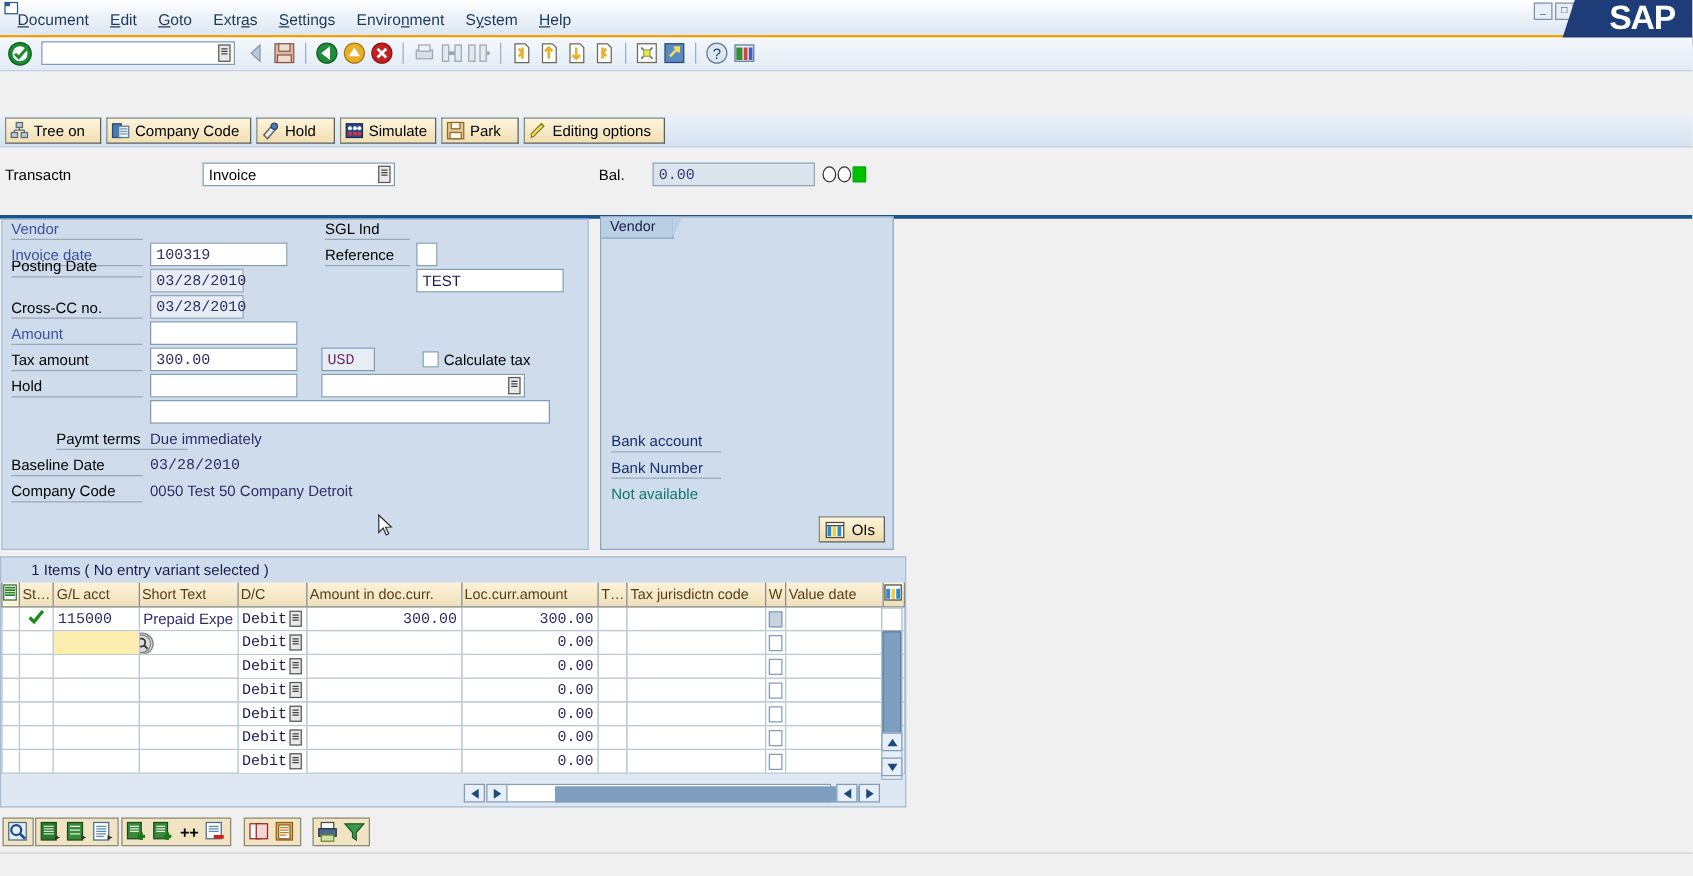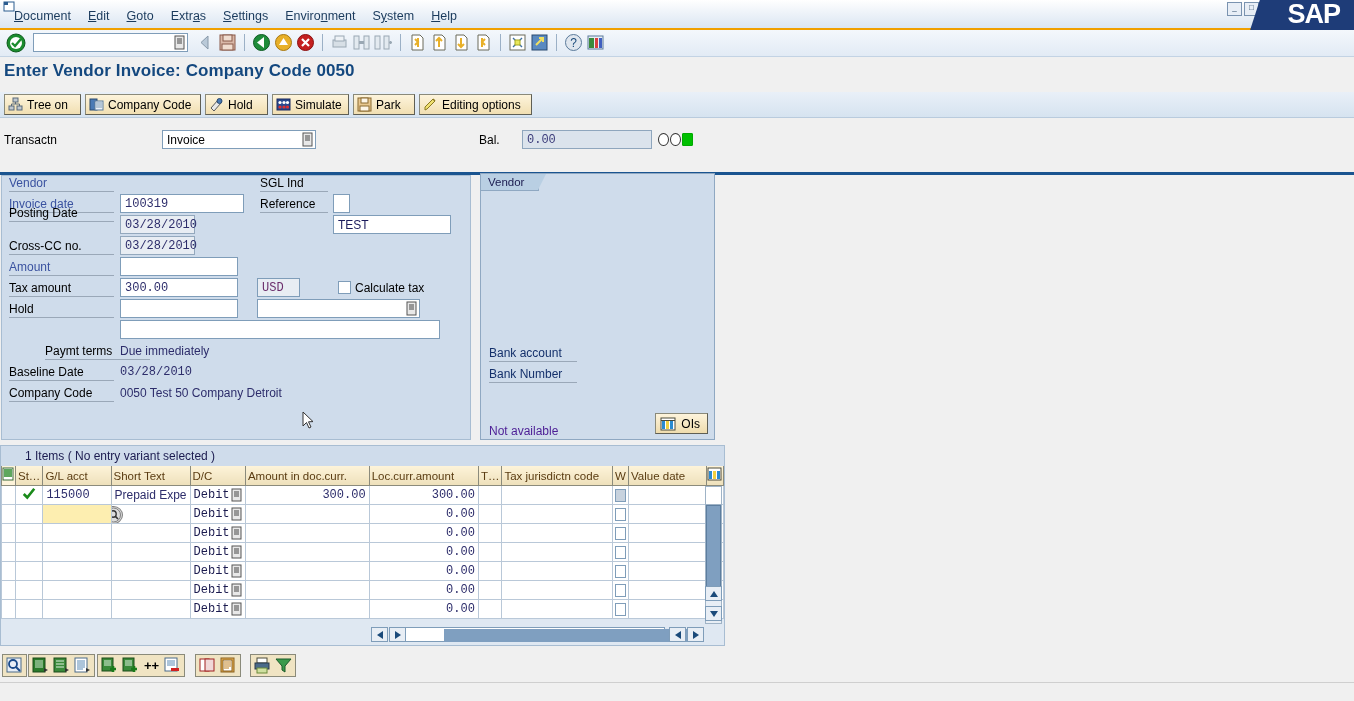--- a/index.html
+++ b/index.html
@@ -408,21 +408,20 @@
       </svg>
       <svg class="tbi" viewBox="0 0 19 19">
         <rect x="2" y="3" width="15" height="13" fill="#e8eef5" stroke="#5a7a9a"></rect>
         <rect x="3" y="5" width="5" height="10" fill="#3a8a3a"></rect>
         <rect x="9" y="5" width="3" height="10" fill="#d84040"></rect>
         <rect x="13" y="5" width="3" height="10" fill="#4060c0"></rect>
       </svg>
     </div>
   </div>
 
-  <div class="ptitle">Enter Vendor Invoice: Company Code 0050</div>
 
   <div class="appbar">
     <div class="btn" style="left:4px;width:77px;">
       <svg class="bi" viewBox="0 0 15 15">
         <rect x="5" y="1" width="5" height="4" fill="#c0c8d0" stroke="#5a6a7a"></rect>
         <rect x="1" y="9" width="5" height="4" fill="#c0c8d0" stroke="#5a6a7a"></rect>
         <rect x="9" y="9" width="5" height="4" fill="#c0c8d0" stroke="#5a6a7a"></rect>
         <path d="M7.5 5v2 M3.5 7h8 M3.5 7v2 M11.5 7v2" stroke="#5a6a7a"></path>
       </svg>
       <span>Tree on</span>
@@ -496,21 +495,21 @@
   <div class="panel-left">
 
     <div class="fldlabel req lbl-ul" style="left:7px;top:0px;width:105px;">Vendor</div>
     <div class="fldlabel req lbl-ul" style="left:7px;top:21px;width:105px;">Invoice date</div>
     <div class="fldlabel lbl-ul" style="left:7px;top:30px;width:105px;">Posting Date</div>
     <div class="fldlabel lbl-ul" style="left:7px;top:63px;width:105px;">Cross-CC no.</div>
     <div class="fldlabel req lbl-ul" style="left:7px;top:84px;width:105px;">Amount</div>
     <div class="fldlabel lbl-ul" style="left:7px;top:105px;width:105px;">Tax amount</div>
     <div class="fldlabel lbl-ul" style="left:7px;top:126px;width:105px;">Hold</div>
 
-    <div class="inp" style="left:118px;top:18px;width:124px;padding-left:11px;">
+    <div class="inp" style="left:118px;top:18px;width:110px;padding-left:11px;">
       <div class="v">100319</div>
     </div>
     <div class="inp grey" style="left:118px;top:39px;width:75px;">
       <div class="v">03/28/2010</div>
     </div>
     <div class="inp grey" style="left:118px;top:60px;width:75px;">
       <div class="v">03/28/2010</div>
     </div>
     <div class="inp" style="left:118px;top:81px;width:118px;">
       <div class="v"></div>
@@ -557,21 +556,21 @@
     <div class="statictxt mono" style="left:118px;top:189px;">03/28/2010</div>
 
     <div class="fldlabel lbl-ul" style="left:7px;top:210px;width:105px;">Company Code</div>
     <div class="statictxt" style="left:118px;top:210px;">0050 Test 50 Company Detroit</div>
   </div>
 
   <div class="panel-right">
     <div class="grouptab">Vendor</div>
     <div class="undertxt" style="left:8px;top:172px;width:88px;">Bank account</div>
     <div class="undertxt" style="left:8px;top:193px;width:88px;">Bank Number</div>
-    <div class="statictxt" style="left:8px;top:214px;color:#4c1d95;margin-top:36px;">Not available</div>
+    <div class="statictxt" style="left:8px;top:214px;color:#0f766e;">Not available</div>
     <div class="olsbtn">
       <svg viewBox="0 0 16 16" width="16" height="16">
         <rect x="1" y="2" width="14" height="12" fill="#fff" stroke="#4a4a3a"></rect>
         <rect x="2" y="5" width="3" height="8" fill="#2a8ad0"></rect>
         <rect x="6" y="5" width="3" height="8" fill="#f0d040"></rect>
         <rect x="10" y="5" width="3" height="8" fill="#2a8ad0"></rect>
         <path d="M1 4.5h14" stroke="#4a4a3a"></path>
       </svg>
       <span>OIs</span>
     </div>

